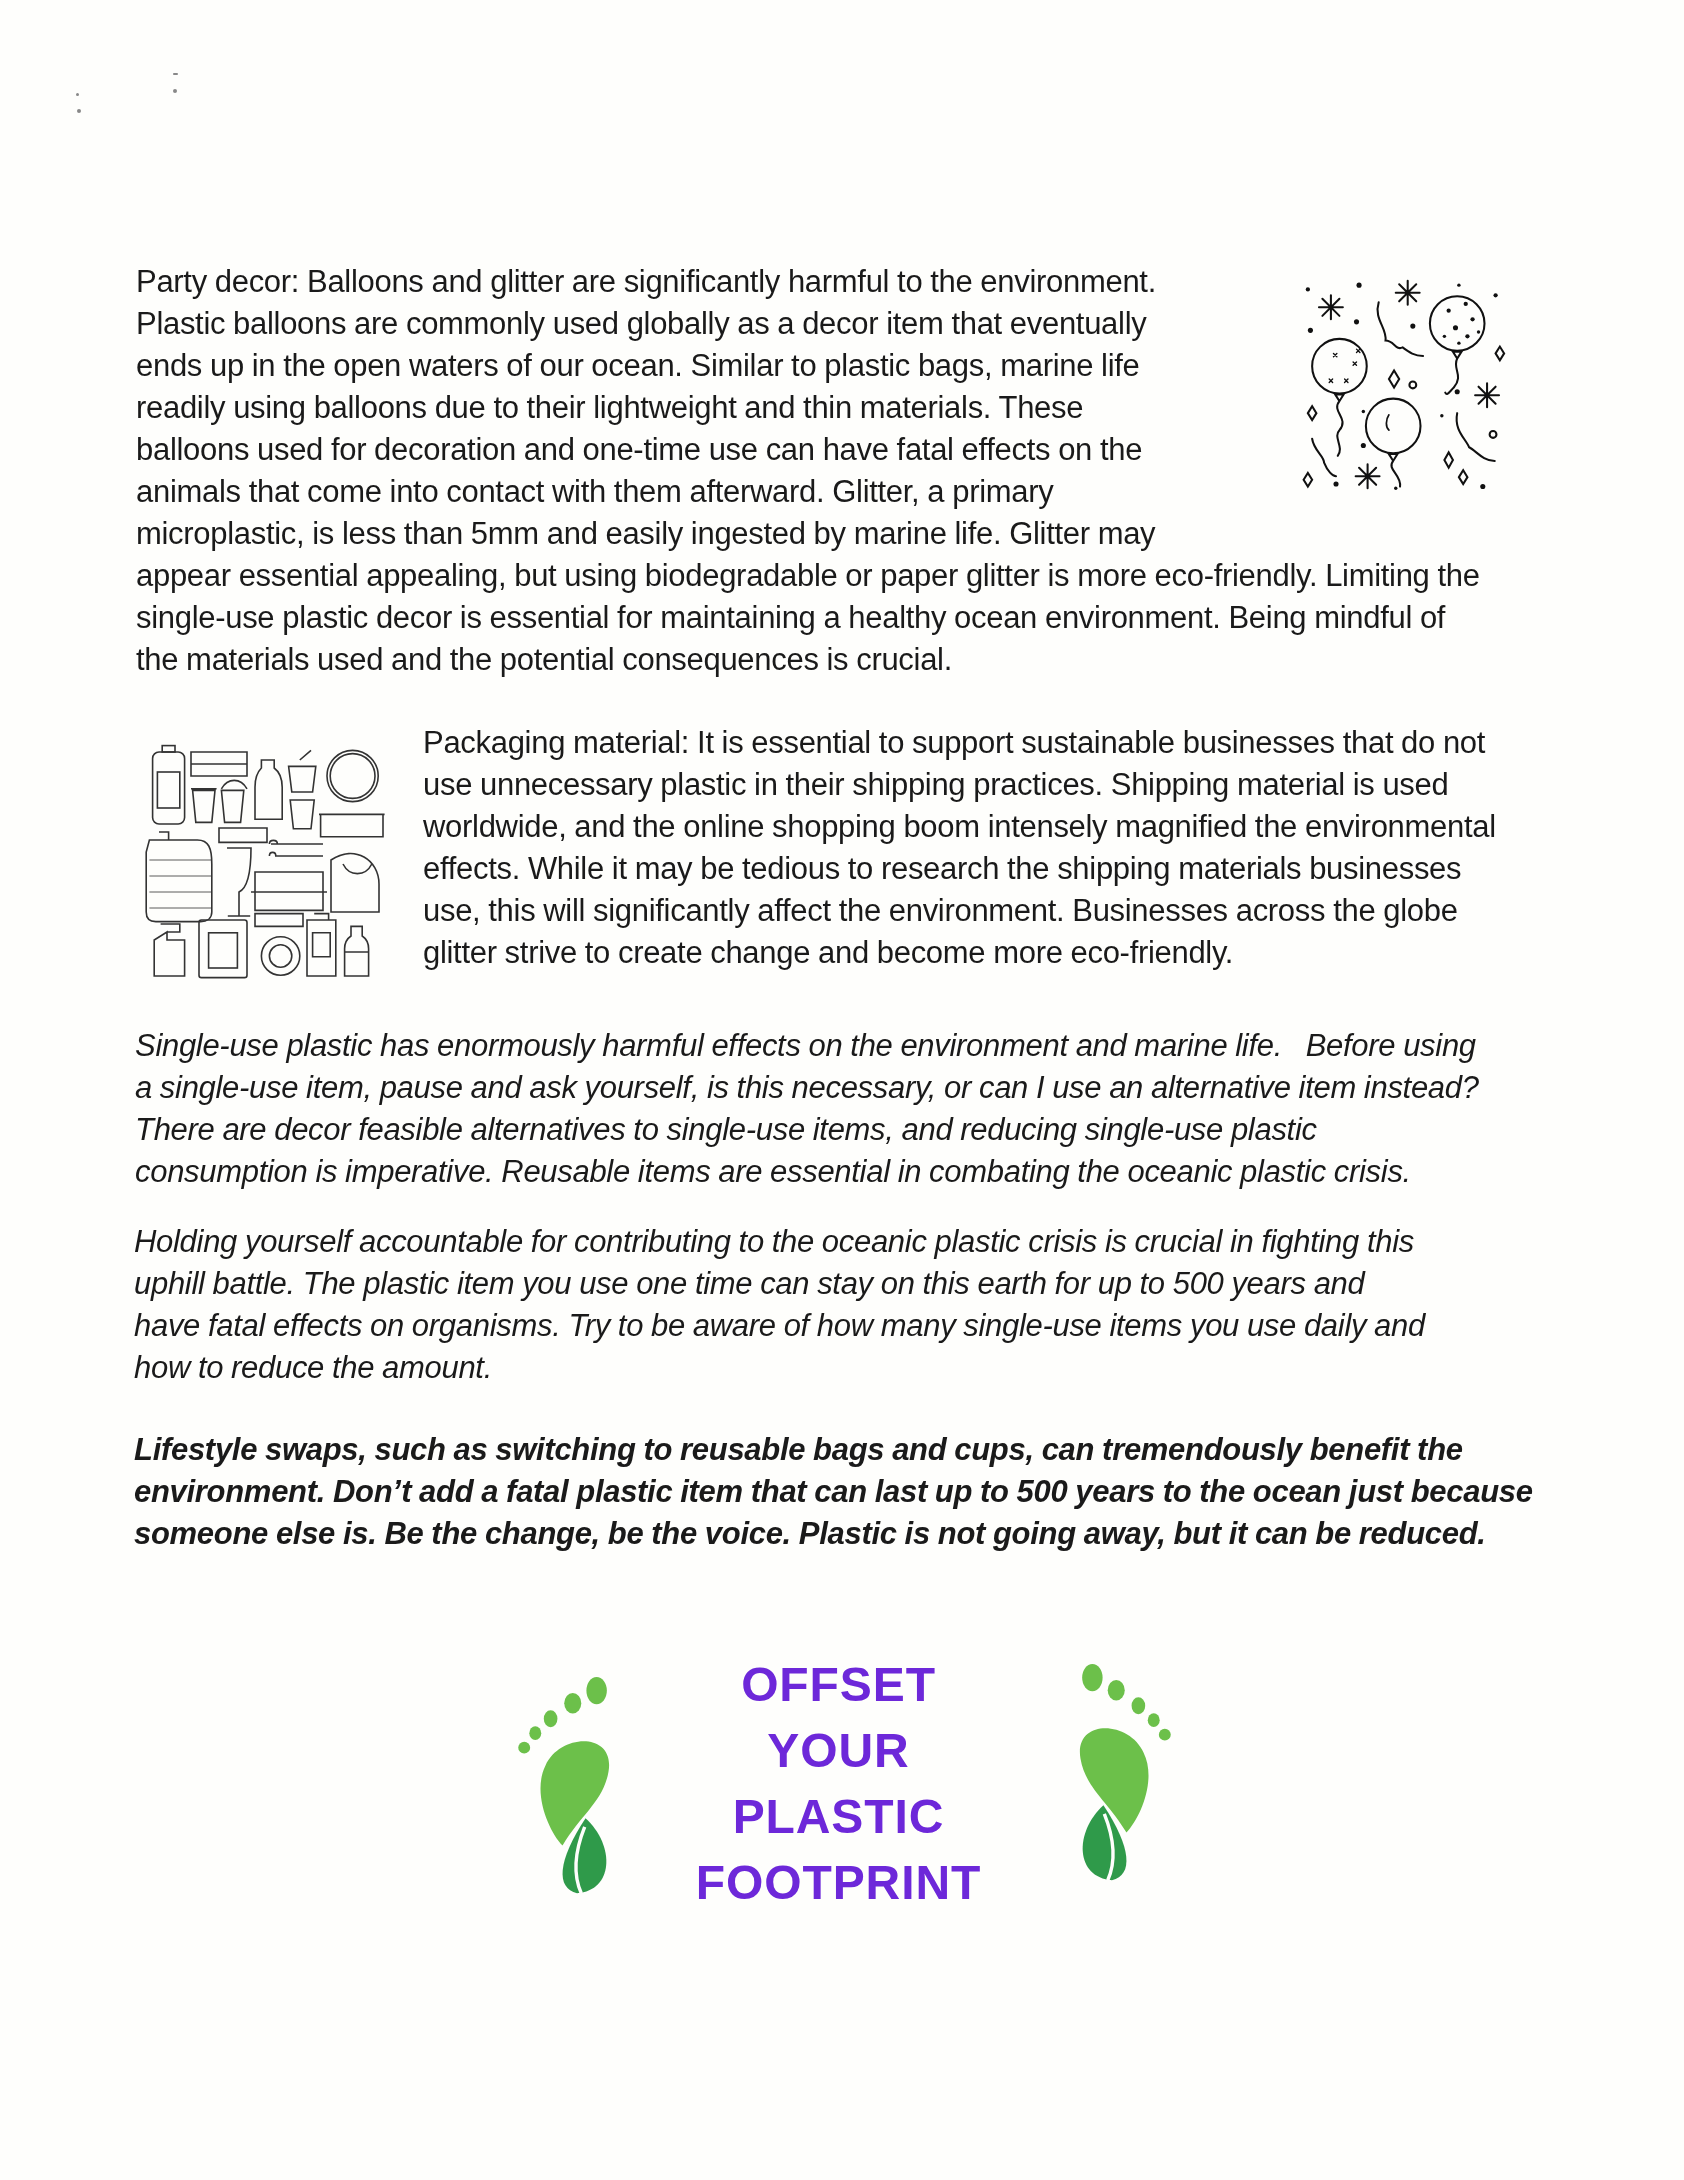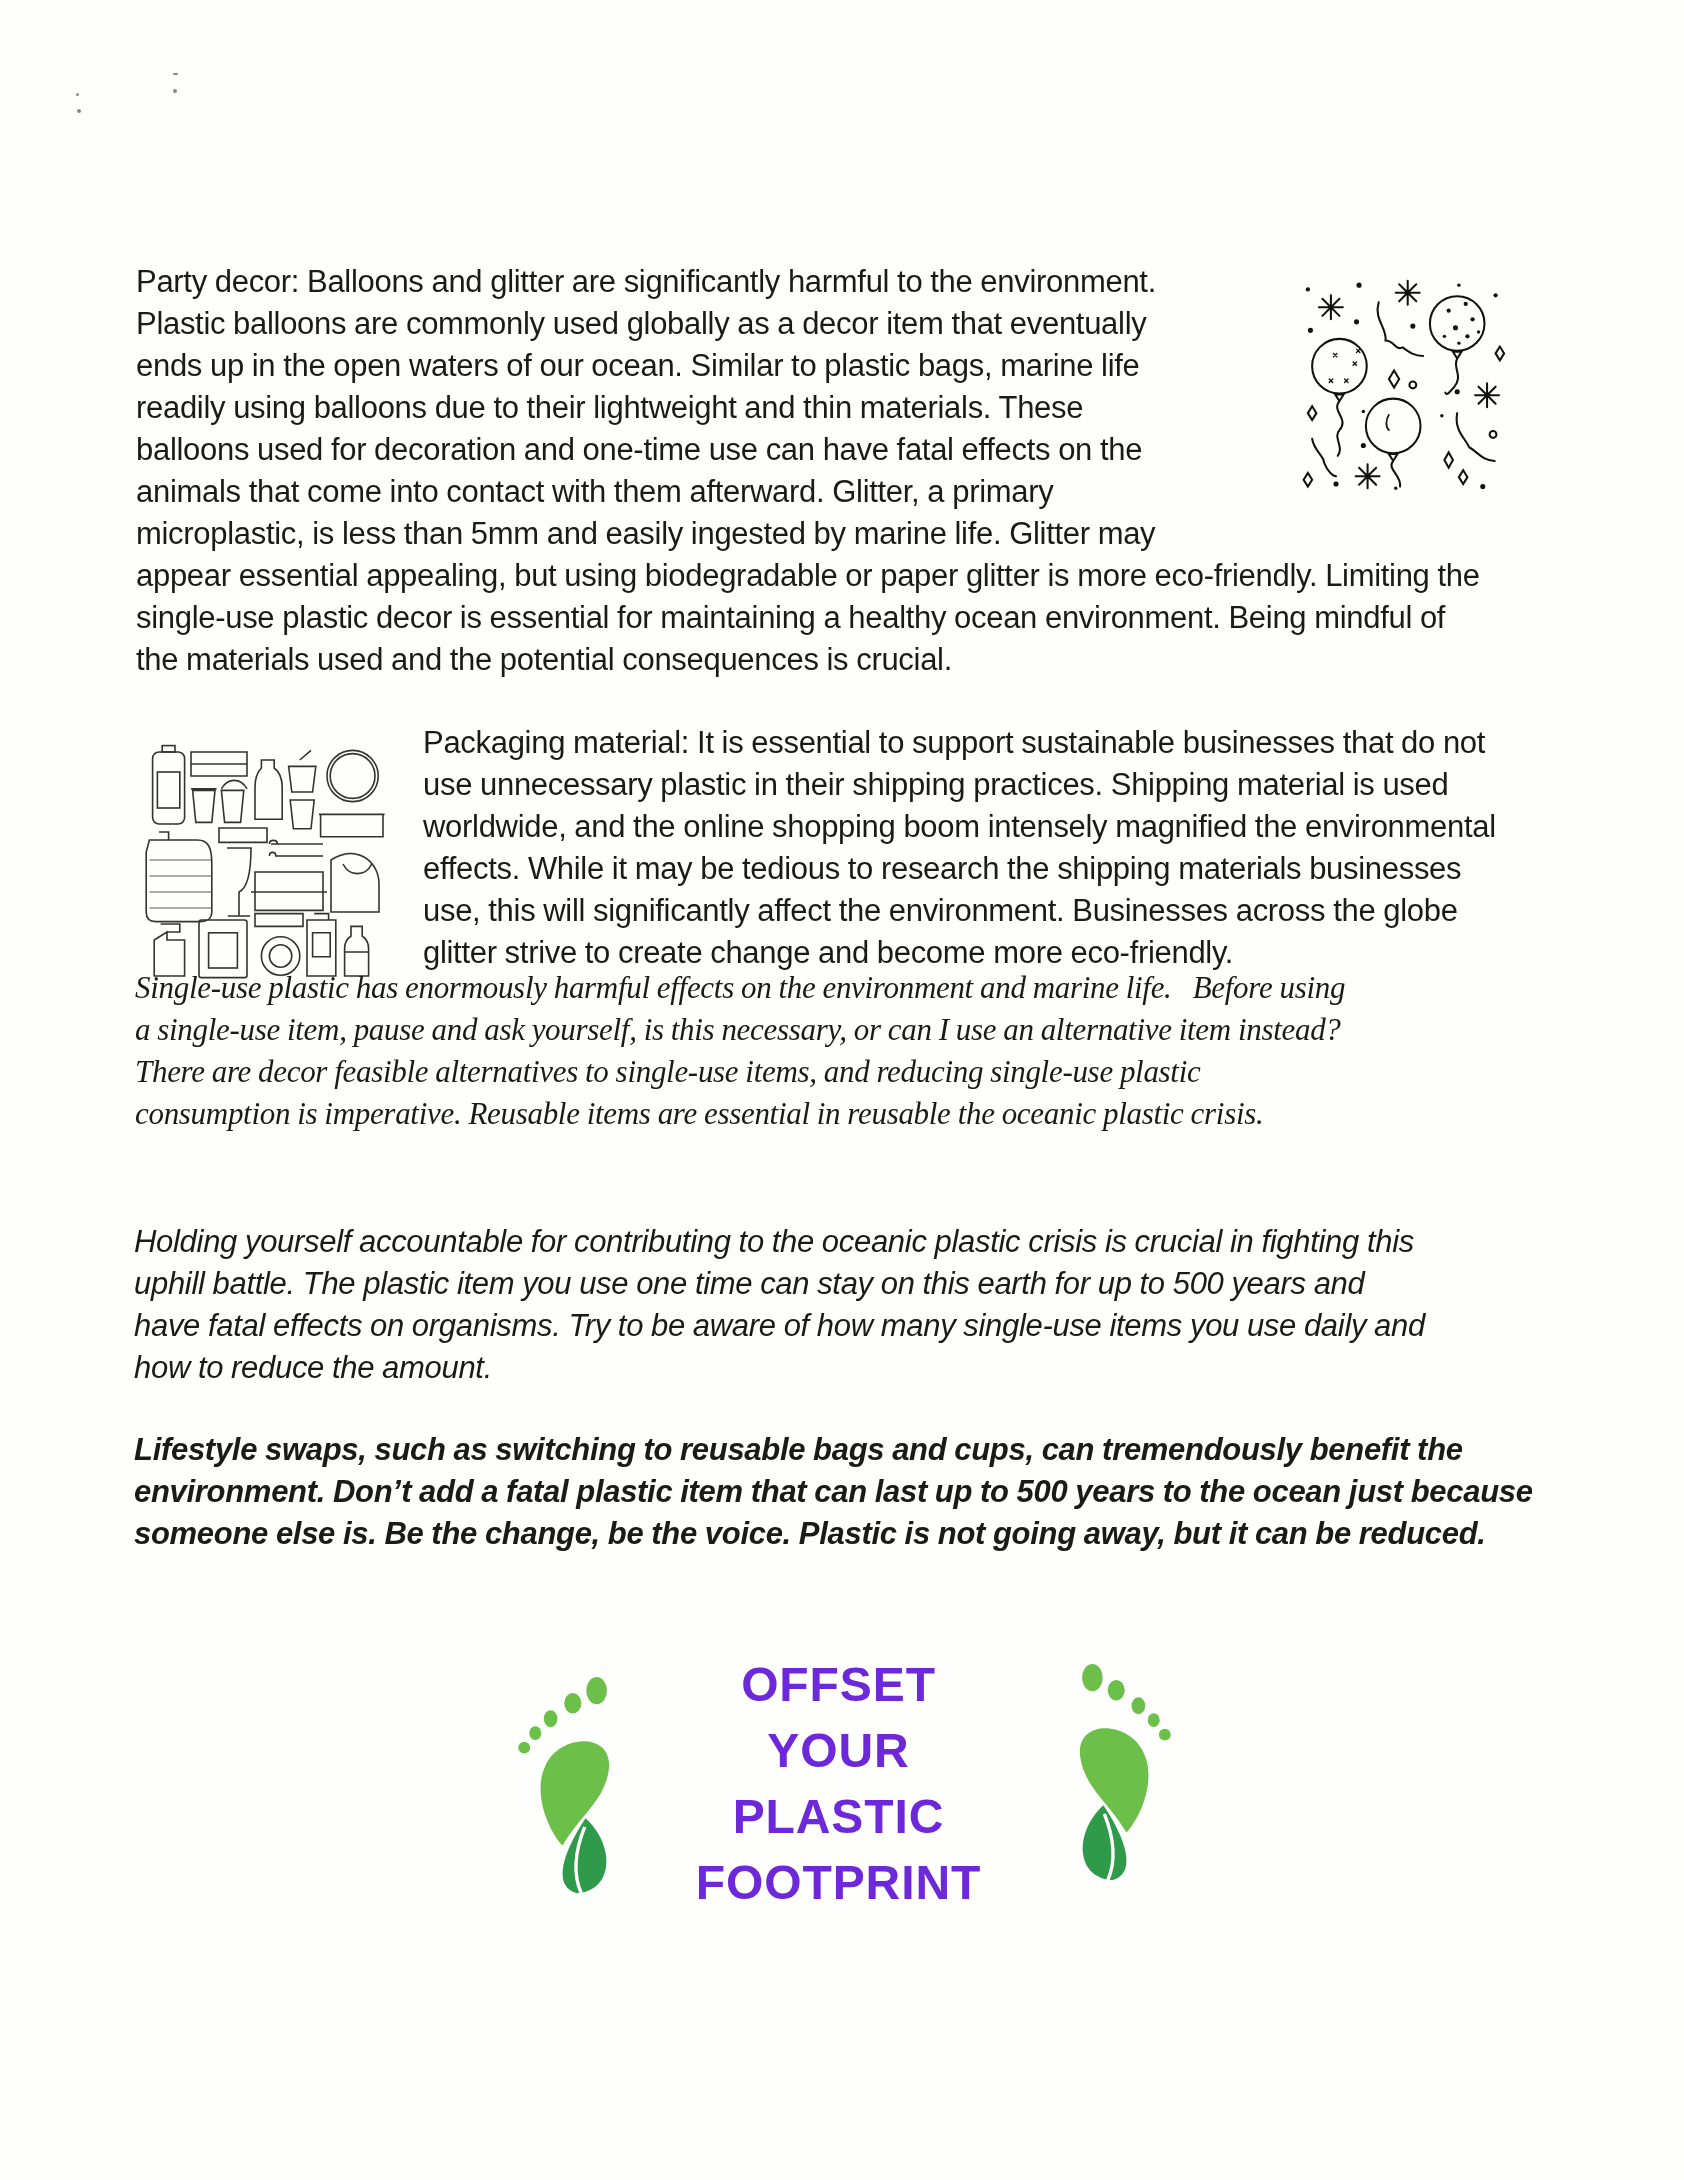--- a/index.html
+++ b/index.html
@@ -142,25 +142,25 @@
 
 <div class="para" style="left:423px; top:722px;">
   <span class="line"><b>Packaging material:</b><span> It is essential to support sustainable businesses that do not</span></span>
   <span class="line">use unnecessary plastic in their shipping practices. Shipping material is used</span>
   <span class="line">worldwide, and the online shopping boom intensely magnified the environmental</span>
   <span class="line">effects. While it may be tedious to research the shipping materials businesses</span>
   <span class="line">use, this will significantly affect the environment. Businesses across the globe</span>
   <span class="line">glitter strive to create change and become more eco-friendly.</span>
 </div>
 
-<div class="para italic" style="left:135px; top:967px;font-family:Liberation Serif, serif;">
+<div class="para italic" style="left:135px; top:1025px;">
   <span class="line" style="white-space:pre;">Single-use plastic has enormously harmful effects on the environment and marine life.   Before using</span>
   <span class="line">a single-use item, pause and ask yourself, is this necessary, or can I use an alternative item instead?</span>
   <span class="line">There are decor feasible alternatives to single-use items, and reducing single-use plastic</span>
-  <span class="line">consumption is imperative. Reusable items are essential in reusable the oceanic plastic crisis.</span>
+  <span class="line">consumption is imperative. Reusable items are essential in combating the oceanic plastic crisis.</span>
 </div>
 
 <div class="para italic" style="left:134px; top:1221px;">
   <span class="line">Holding yourself accountable for contributing to the oceanic plastic crisis is crucial in fighting this</span>
   <span class="line"><span>uphill battle. </span><b>The plastic item you use one time can stay on this earth for up to 500 years and</b></span>
   <span class="line"><b>have fatal effects on organisms</b><span>. Try to be aware of how many single-use items you use daily and</span></span>
   <span class="line">how to reduce the amount.</span>
 </div>
 
 <div class="para italic" style="left:134px; top:1429px;font-weight:bold;">

